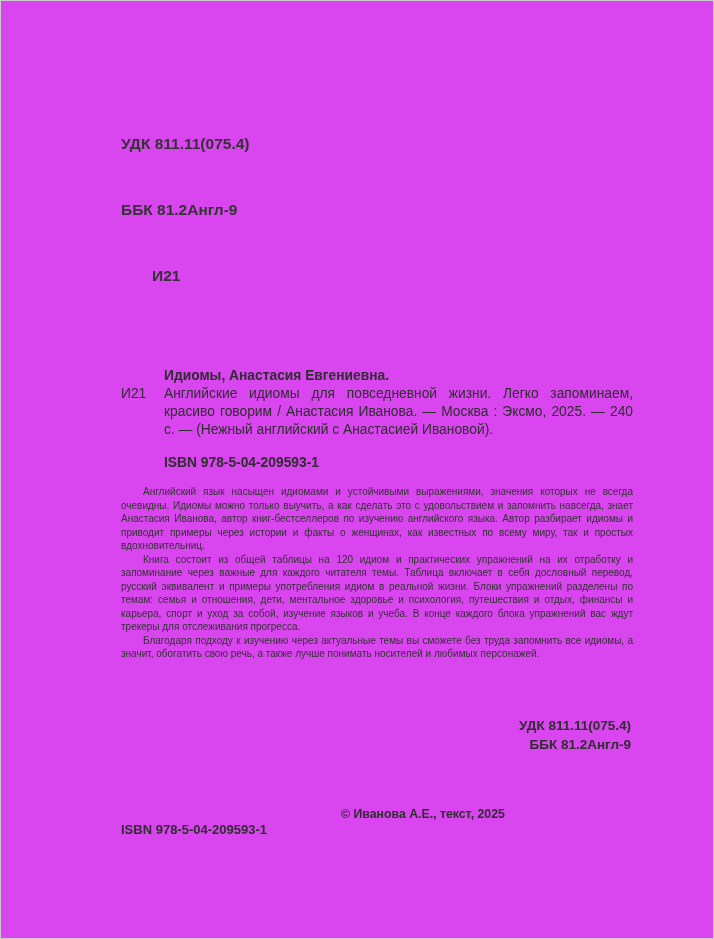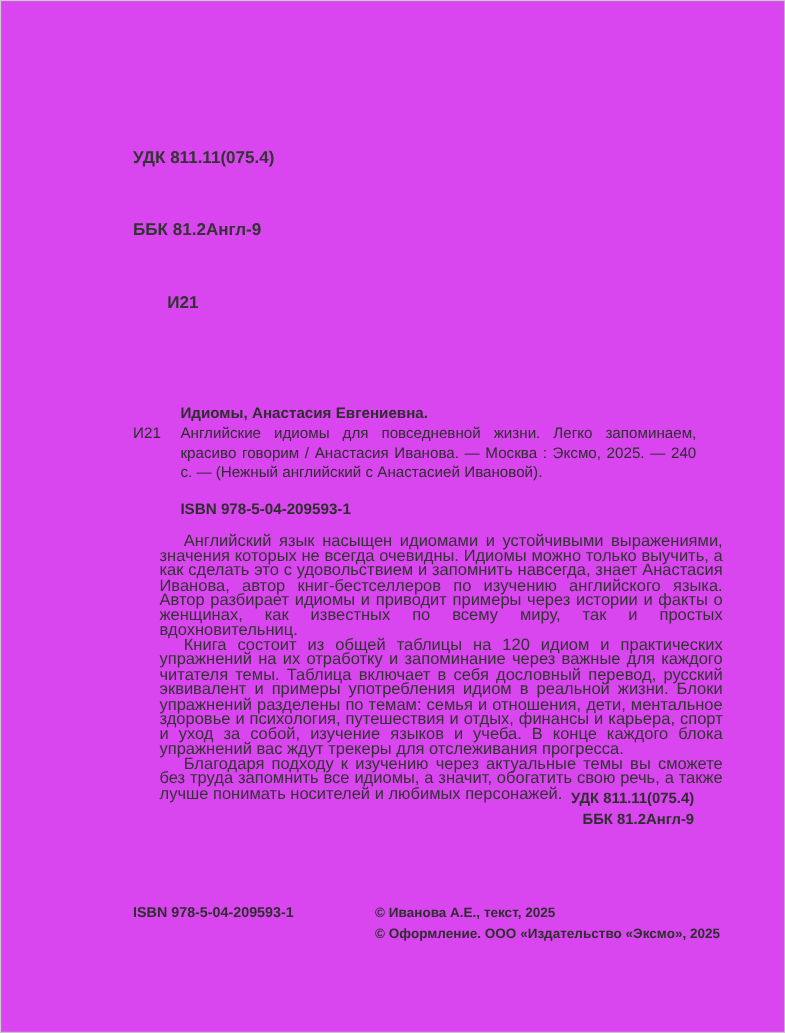--- a/index.html
+++ b/index.html
@@ -56,25 +56,24 @@
     margin: 15px 0 0 0;
     font-weight: 600;
   }
 
   
   .annotation {
     position: absolute;
     left: 120px;
     top: 484px;
     width: 512px;
-    font-size: 15px;
+    font-size: 10px;
     line-height: 13.5px;
     text-align: justify;
     color: #333333;
-    margin-left: 24px;
   }
   .annotation p {
     margin: 0;
     text-indent: 22px;
   }
 
   
   .bottom-codes {
     position: absolute;
     right: 82px;
@@ -96,21 +95,20 @@
     color: #2e2e2e;
   }
   .copyrights {
     position: absolute;
     left: 340px;
     top: 804px;
     font-size: 12.3px;
     line-height: 18.5px;
     font-weight: 600;
     color: #2e2e2e;
-    margin-top: 16px;
   }
 </style>
 </head>
 <body>
 
 <div class="page">
 
   <div class="top-codes">
     <div>УДК 811.11(075.4)</div>
     <div>ББК 81.2Англ-9</div>
@@ -131,16 +129,15 @@
 
   <div class="bottom-codes">
     <div>УДК 811.11(075.4)</div>
     <div>ББК 81.2Англ-9</div>
   </div>
 
   <div class="footer-isbn">ISBN 978-5-04-209593-1</div>
 
   <div class="copyrights">
     <div>© Иванова А.Е., текст, 2025</div>
-    <div>© Оформление. ООО «Издательство «Эксмо», 2025</div>
   </div>
 
 </div>
 
 </body></html>

